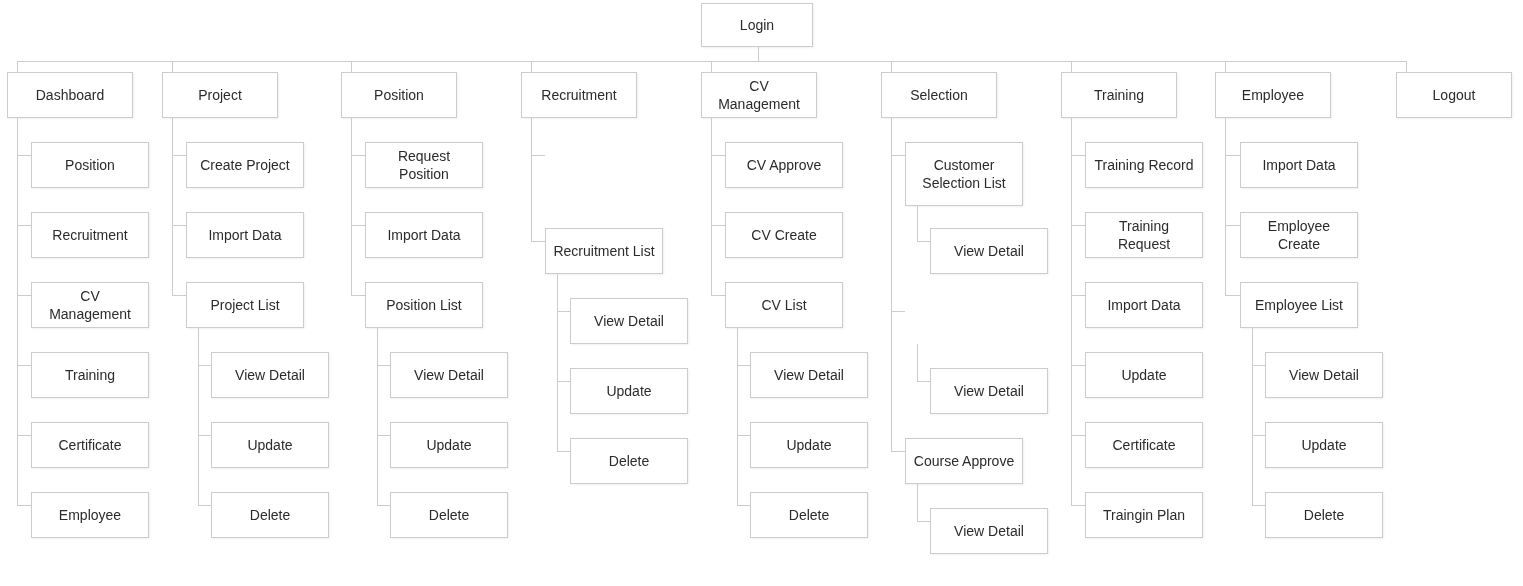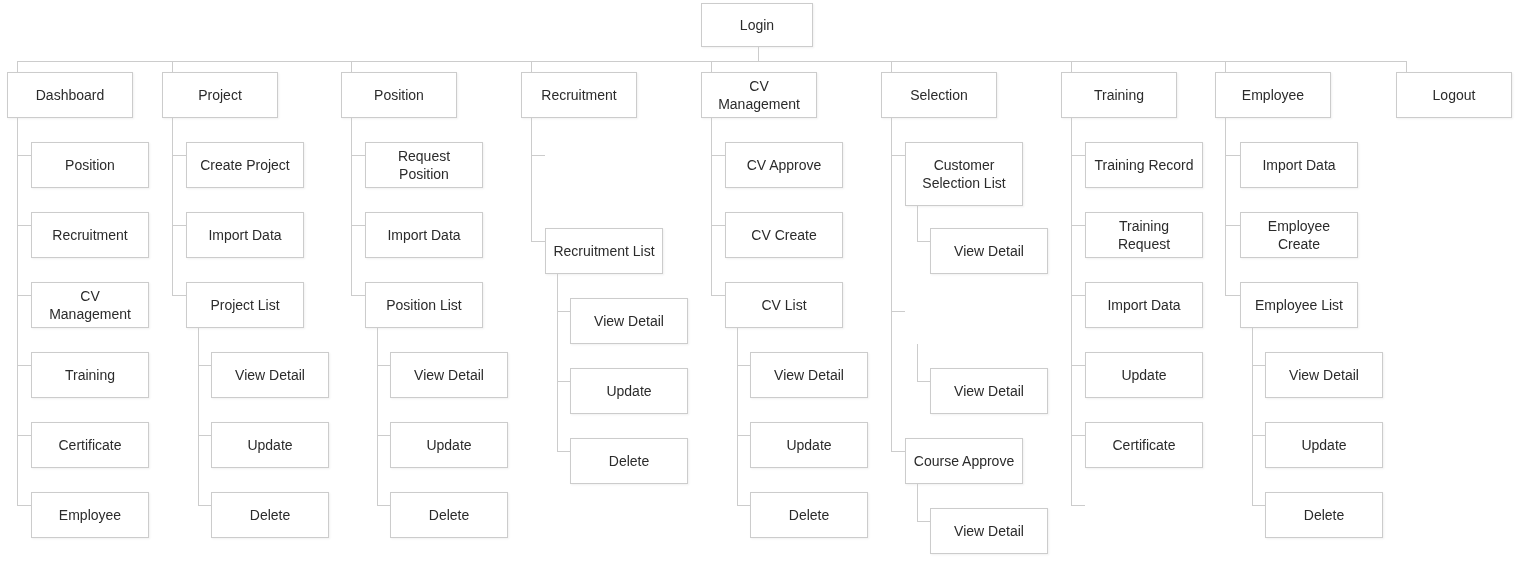--- a/index.html
+++ b/index.html
@@ -142,20 +142,21 @@
   <div class="hl" style="left:1071px;top:225px;width:14px"></div>
   <div class="hl" style="left:1071px;top:295px;width:14px"></div>
   <div class="hl" style="left:1071px;top:365px;width:14px"></div>
   <div class="hl" style="left:1071px;top:435px;width:14px"></div>
   <div class="hl" style="left:1071px;top:505px;width:14px"></div>
   <div class="node" style="left:1085px;top:142px;width:118px;height:46px">Training Record</div>
   <div class="node" style="left:1085px;top:212px;width:118px;height:46px">Training Request</div>
   <div class="node" style="left:1085px;top:282px;width:118px;height:46px">Import Data</div>
   <div class="node" style="left:1085px;top:352px;width:118px;height:46px">Update</div>
   <div class="node" style="left:1085px;top:422px;width:118px;height:46px">Certificate</div>
+  <div class="node" style="left:1085px;top:492px;width:118px;height:46px">Traingin Plan</div>
 
   <div class="node" style="left:1215px;top:72px;width:116px;height:46px">Employee</div>
   <div class="vl" style="left:1225px;top:118px;height:177px"></div>
   <div class="hl" style="left:1225px;top:155px;width:15px"></div>
   <div class="hl" style="left:1225px;top:225px;width:15px"></div>
   <div class="hl" style="left:1225px;top:295px;width:15px"></div>
   <div class="node" style="left:1240px;top:142px;width:118px;height:46px">Import Data</div>
   <div class="node" style="left:1240px;top:212px;width:118px;height:46px">Employee Create</div>
   <div class="node" style="left:1240px;top:282px;width:118px;height:46px">Employee List</div>
   <div class="vl" style="left:1252px;top:328px;height:177px"></div>

